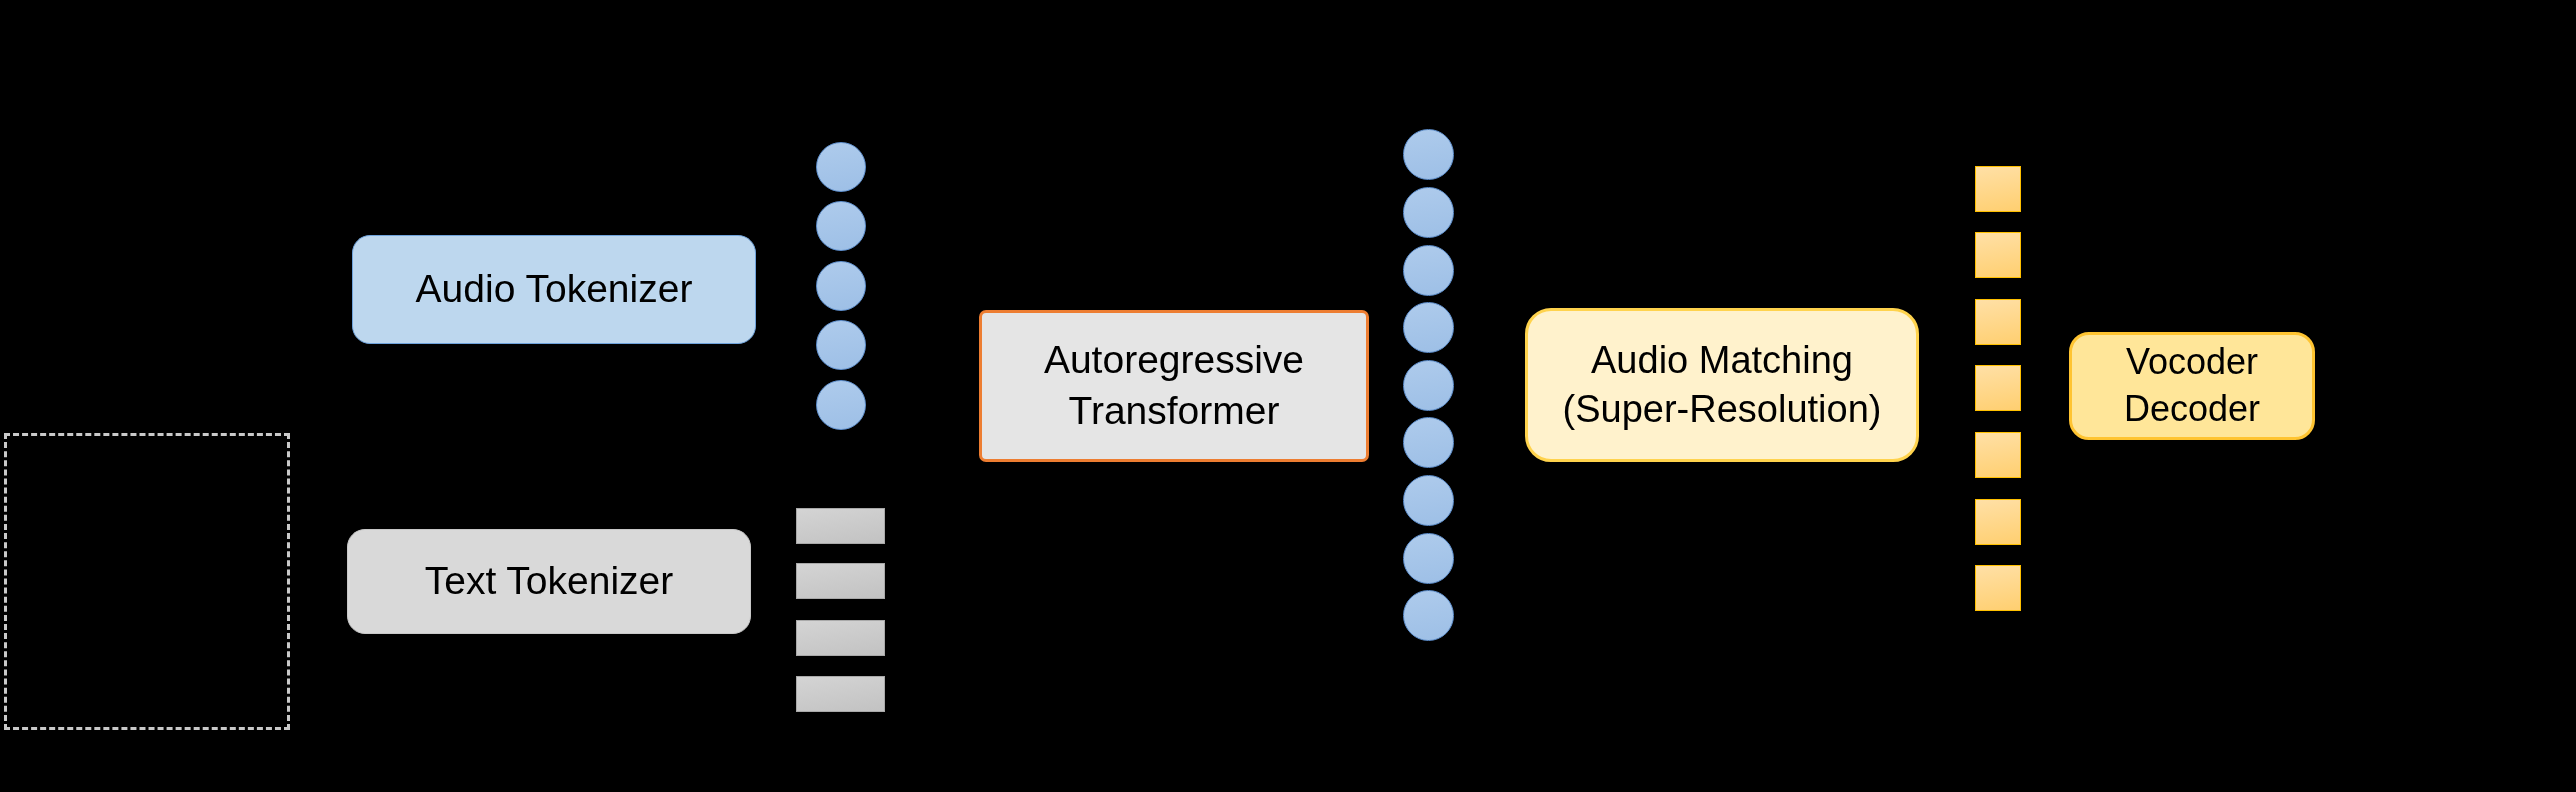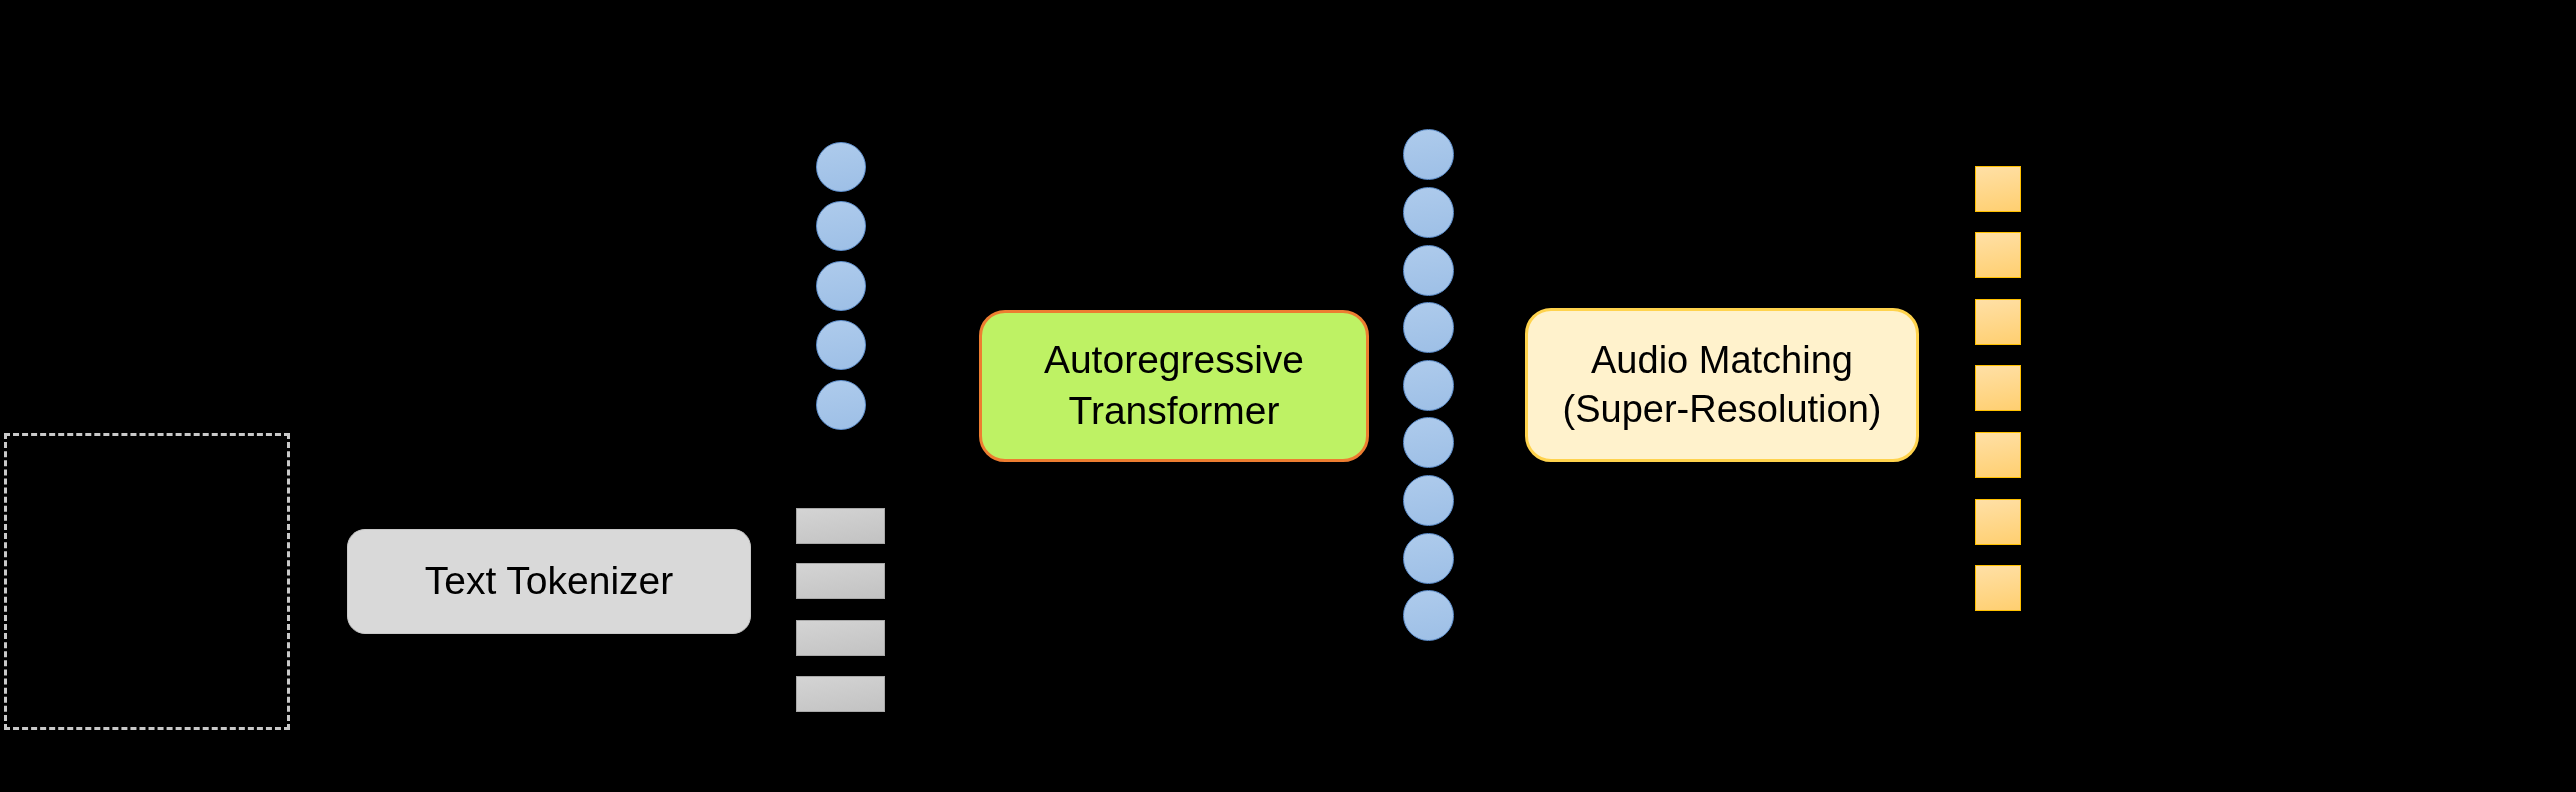--- a/index.html
+++ b/index.html
@@ -84,35 +84,42 @@
     border: 1.8px solid #FFC000;
   }
 </style>
 </head>
 <body>
 
 <div class="canvas">
 
   <div class="dashed-box"></div>
 
+  <div class="node node-audio" style="background: rgb(189, 215, 238); border-color: rgb(111, 163, 220);">
+    <span>Audio Tokenizer</span>
+  </div>
 
   <div class="node node-text" style="background: rgb(217, 217, 217); border-color: rgb(200, 200, 200);">
     <span>Text Tokenizer</span>
   </div>
 
-  <div class="node node-ar" style="background: #bef264; border-color: rgb(237, 125, 49);">
+  <div class="node node-ar" style="background: #e5e5e5; border-color: rgb(237, 125, 49); border-radius: 7px;">
     <span>Autoregressive
 Transformer</span>
   </div>
 
   <div class="node node-flow" style="background: rgb(255, 242, 204); border-color: rgb(255, 211, 77);">
     <span>Audio Matching
 (Super-Resolution)</span>
   </div>
 
+  <div class="node node-vocoder" style="background: rgb(255, 230, 153); border-color: rgb(255, 196, 49);">
+    <span>Vocoder
+Decoder</span>
+  </div>
 
   <div class="token-layer">
       <div class="tok tok-circle" style="background: linear-gradient(170deg, rgb(174, 203, 236), rgb(157, 191, 230)); border-color: rgb(95, 144, 206); width: 50px; height: 50px; left: 816px; top: 142px;"></div>
       <div class="tok tok-circle" style="background: linear-gradient(170deg, rgb(174, 203, 236), rgb(157, 191, 230)); border-color: rgb(95, 144, 206); width: 50px; height: 50px; left: 816px; top: 201px;"></div>
       <div class="tok tok-circle" style="background: linear-gradient(170deg, rgb(174, 203, 236), rgb(157, 191, 230)); border-color: rgb(95, 144, 206); width: 50px; height: 50px; left: 816px; top: 261px;"></div>
       <div class="tok tok-circle" style="background: linear-gradient(170deg, rgb(174, 203, 236), rgb(157, 191, 230)); border-color: rgb(95, 144, 206); width: 50px; height: 50px; left: 816px; top: 320px;"></div>
       <div class="tok tok-circle" style="background: linear-gradient(170deg, rgb(174, 203, 236), rgb(157, 191, 230)); border-color: rgb(95, 144, 206); width: 50px; height: 50px; left: 816px; top: 380px;"></div>
     </div>
   <div class="token-layer">
       <div class="tok tok-bar" style="background: linear-gradient(170deg, rgb(212, 212, 212), rgb(194, 194, 194)); border-color: rgb(169, 169, 169); width: 89px; height: 36px; left: 796px; top: 508px;"></div>

